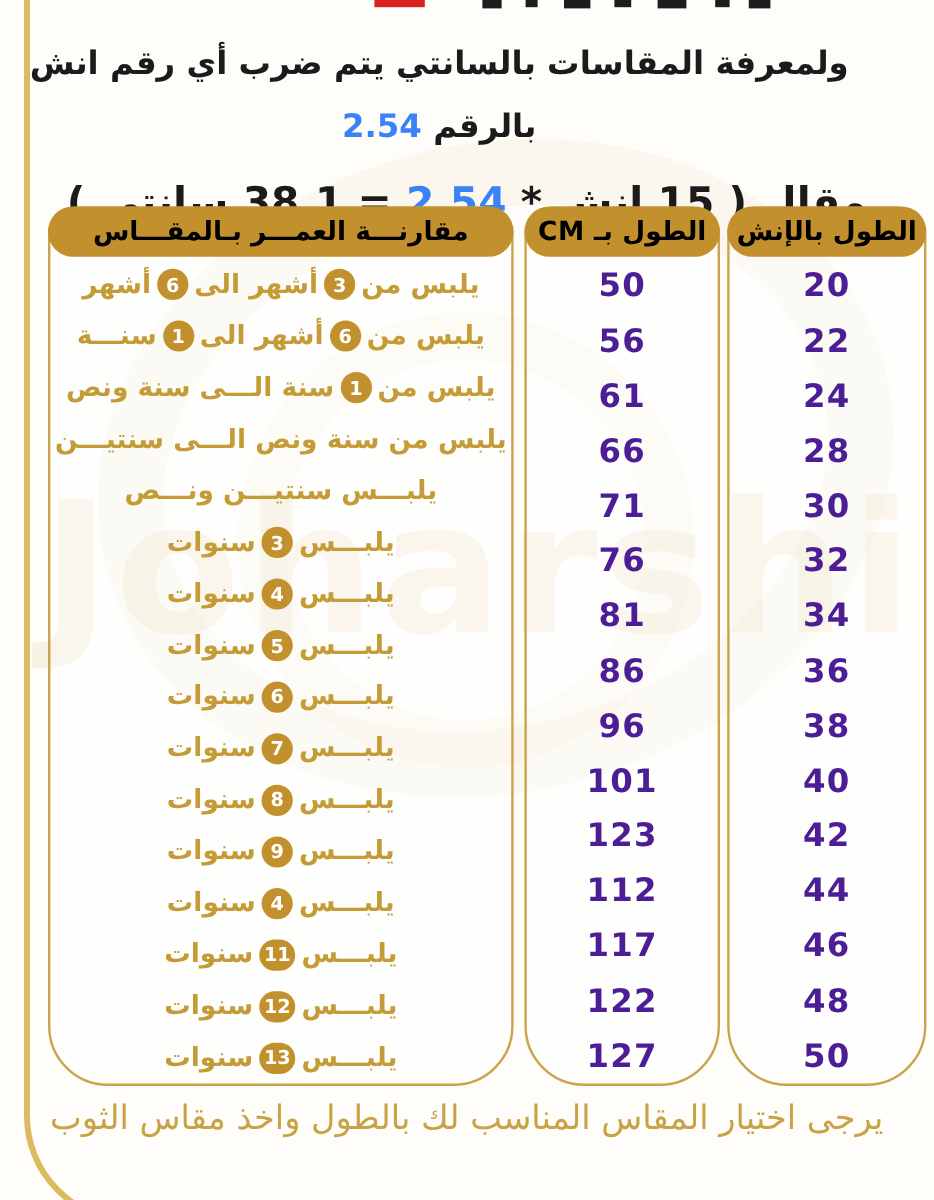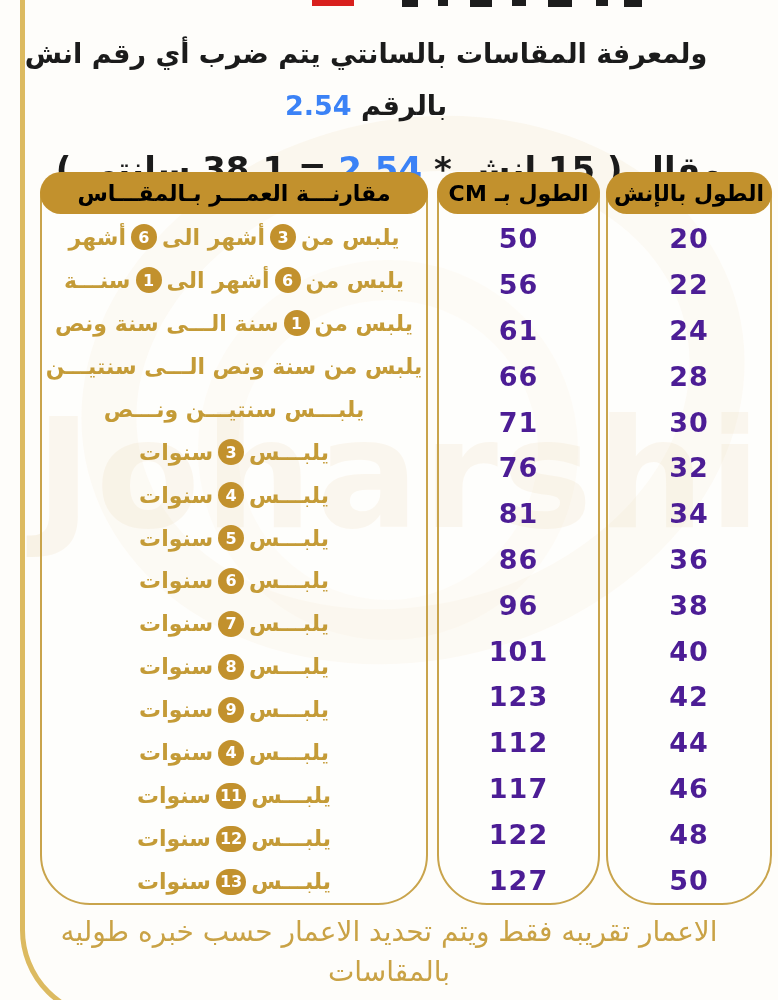--- a/index.html
+++ b/index.html
@@ -228,17 +228,16 @@
         </div>
         <div class="cell age">
           <span class="seg">يلبـــس</span>
           <span class="circle-num">13</span>
           <span class="seg">سنوات</span>
         </div>
       </div>
   </div>
 
   <div class="footer">
-    <p>الاعمار تقريبه فقط ويتم تحديد الاعمار حسب خبره طوليه بالمقاسات</p>
     <p>يرجى اختيار المقاس المناسب لك بالطول واخذ مقاس الثوب</p>
   </div>
 
 </div>
 
 </body></html>

